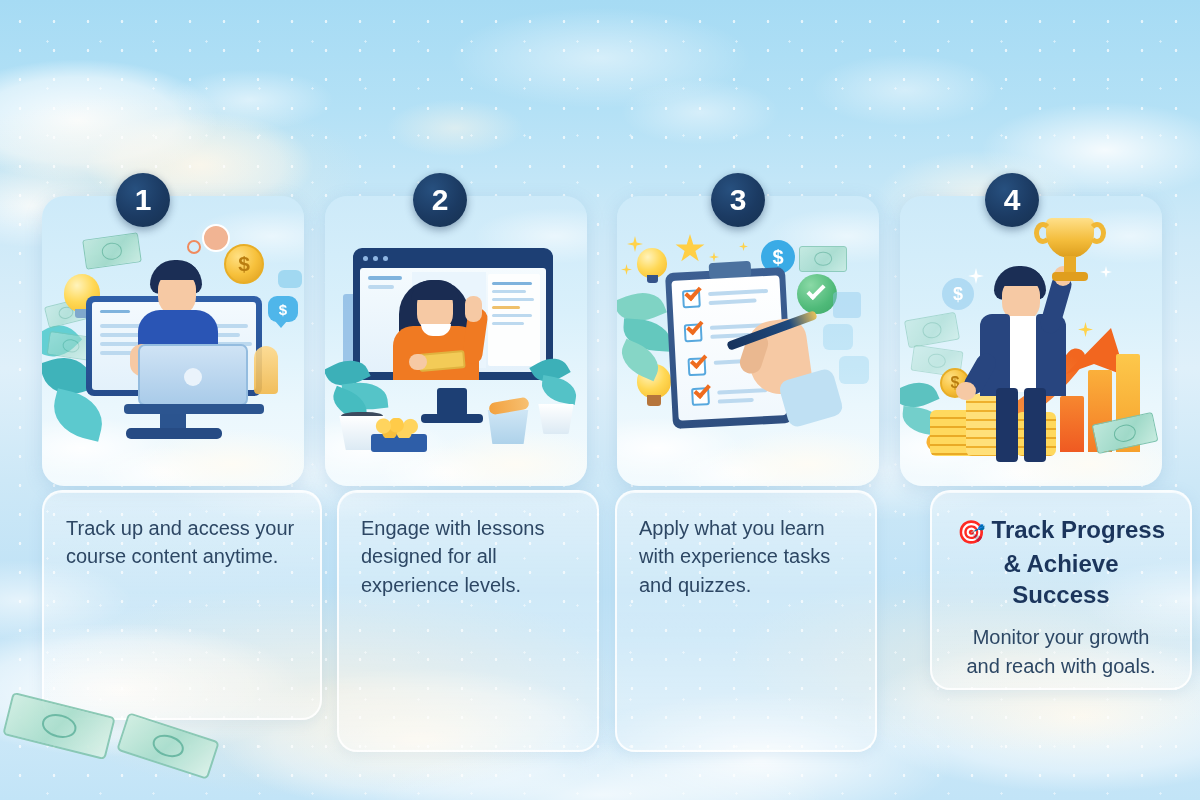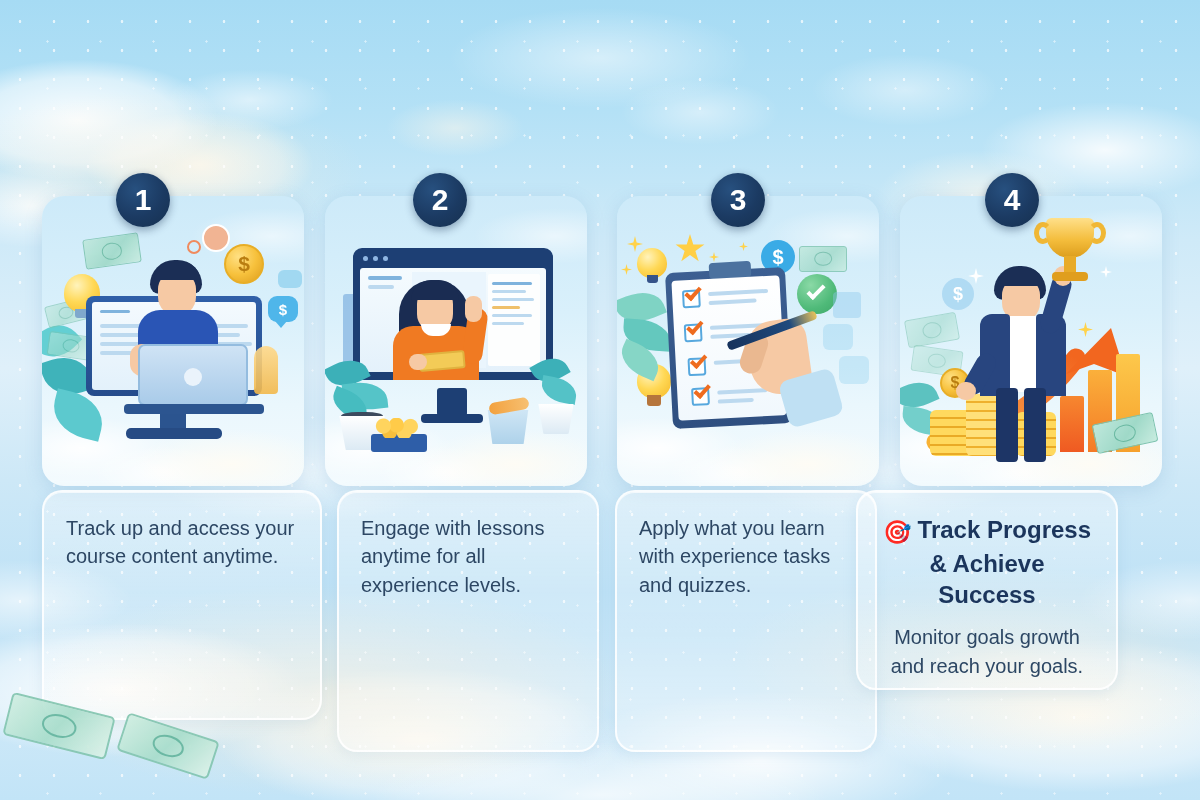--- a/index.html
+++ b/index.html
@@ -134,21 +134,21 @@
     top: 490px;
     border-radius: 20px;
     border: 2px solid rgba(255,255,255,.85);
     background: linear-gradient(180deg, rgba(255,255,255,.36) 0%, rgba(255,255,255,.22) 55%, rgba(255,255,255,.30) 100%);
     box-shadow: 0 3px 14px rgba(120,170,210,.18), inset 0 1px 0 rgba(255,255,255,.7);
     padding: 22px 22px 18px 22px;
   }
   .c1 { left: 42px;  width: 280px; height: 230px; }
   .c2 { left: 337px; width: 262px; height: 262px; }
   .c3 { left: 615px; width: 262px; height: 262px; }
-  .c4 { left: 856px; width: 262px; height: 200px; }
+  .c4 { left: 930px; width: 262px; height: 200px; }
 
   .card-head {
     font-size: 25px;
     font-weight: bold;
     line-height: 1.33;
     color: #1b355c;
     margin-bottom: 12px;
   }
   .card-head .emoji {
     font-size: 23px;
@@ -503,30 +503,30 @@
   <div class="badge b1">1</div>
   <div class="badge b2">2</div>
   <div class="badge b3">3</div>
   <div class="badge b4">4</div>
 
   <div class="card c1">
     <div class="card-body">Track up and access your course content anytime.</div>
   </div>
 
   <div class="card c2">
-    <div class="card-body">Engage with lessons anytime for all experience levels.</div>
+    <div class="card-body">Engage with lessons designed for all experience levels.</div>
   </div>
 
   <div class="card c3">
     <div class="card-body">Apply what you learn with experience tasks and quizzes.</div>
   </div>
 
   <div class="card c4">
     <div class="card-head">
       <span class="emoji">🎯</span><span>Track Progress &amp; Achieve Success</span>
     </div>
-    <div class="card-body">Monitor goals growth and reach your goals.</div>
+    <div class="card-body">Monitor your growth and reach with goals.</div>
   </div>
 
   <div class="floating-bill" style="left:6px;top:704px;width:106px;height:44px;transform:rotate(14deg);"></div>
   <div class="floating-bill" style="left:120px;top:726px;width:96px;height:40px;transform:rotate(18deg);"></div>
 
 </div>
 
 </body></html>

